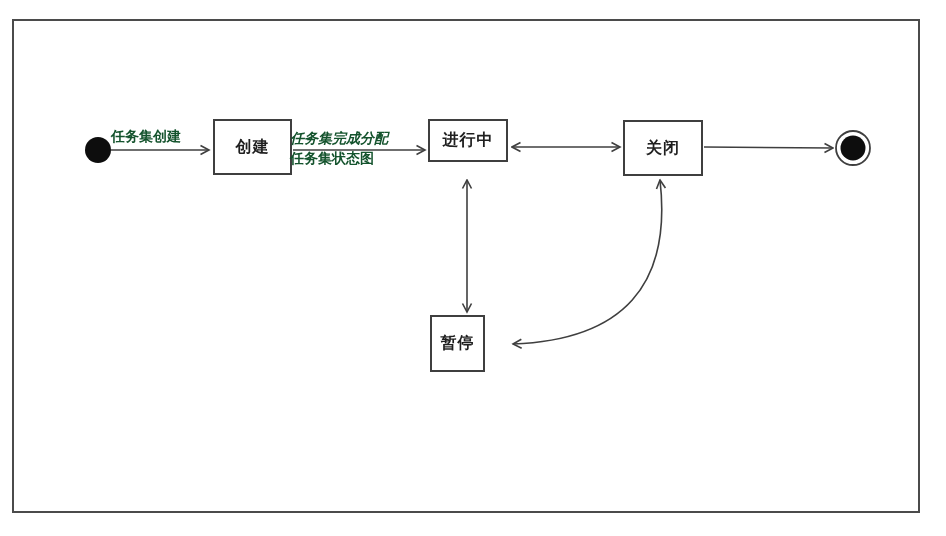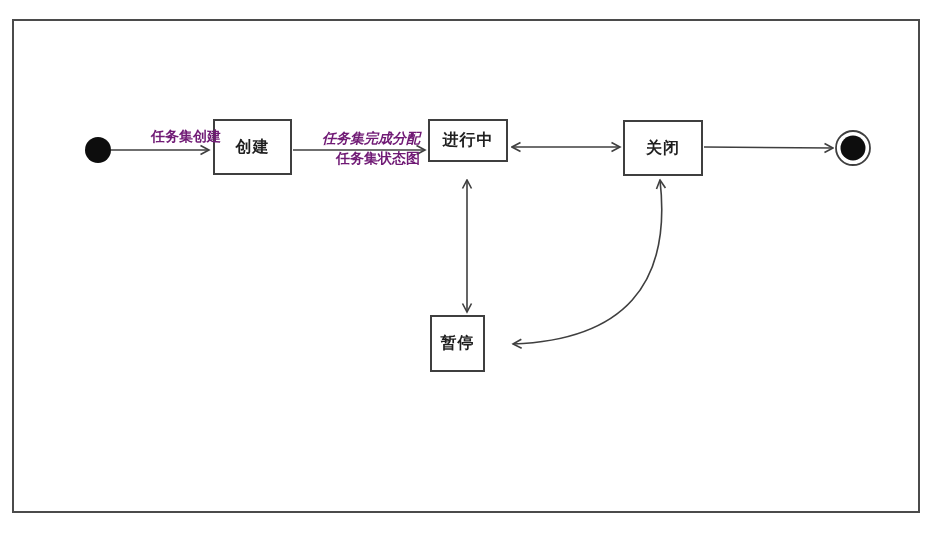--- a/index.html
+++ b/index.html
@@ -47,22 +47,22 @@
     letter-spacing: 1px;
   }
   .state-create   { left: 213px; top: 119px; width: 79px; height: 56px; }
   .state-progress { left: 428px; top: 119px; width: 80px; height: 43px; }
   .state-closed   { left: 623px; top: 120px; width: 80px; height: 56px; }
   .state-paused   { left: 430px; top: 315px; width: 55px; height: 57px; }
   .edge-label {
     position: absolute;
     font-size: 14px;
     font-weight: bold;
-    color: #701a75;
-    text-align: right;
+    color: #14532d;
+    text-align: left;
     white-space: nowrap;
     line-height: 15px;
   }
   .label-create { left: 111px; top: 129px; width: 110px; }
   .label-assign-1 { left: 290px; top: 131px; width: 130px; font-style: italic; }
   .label-assign-2 { left: 290px; top: 151px; width: 130px; }
   .caption {
     position: absolute;
     left: 347px;
     top: 471px;

